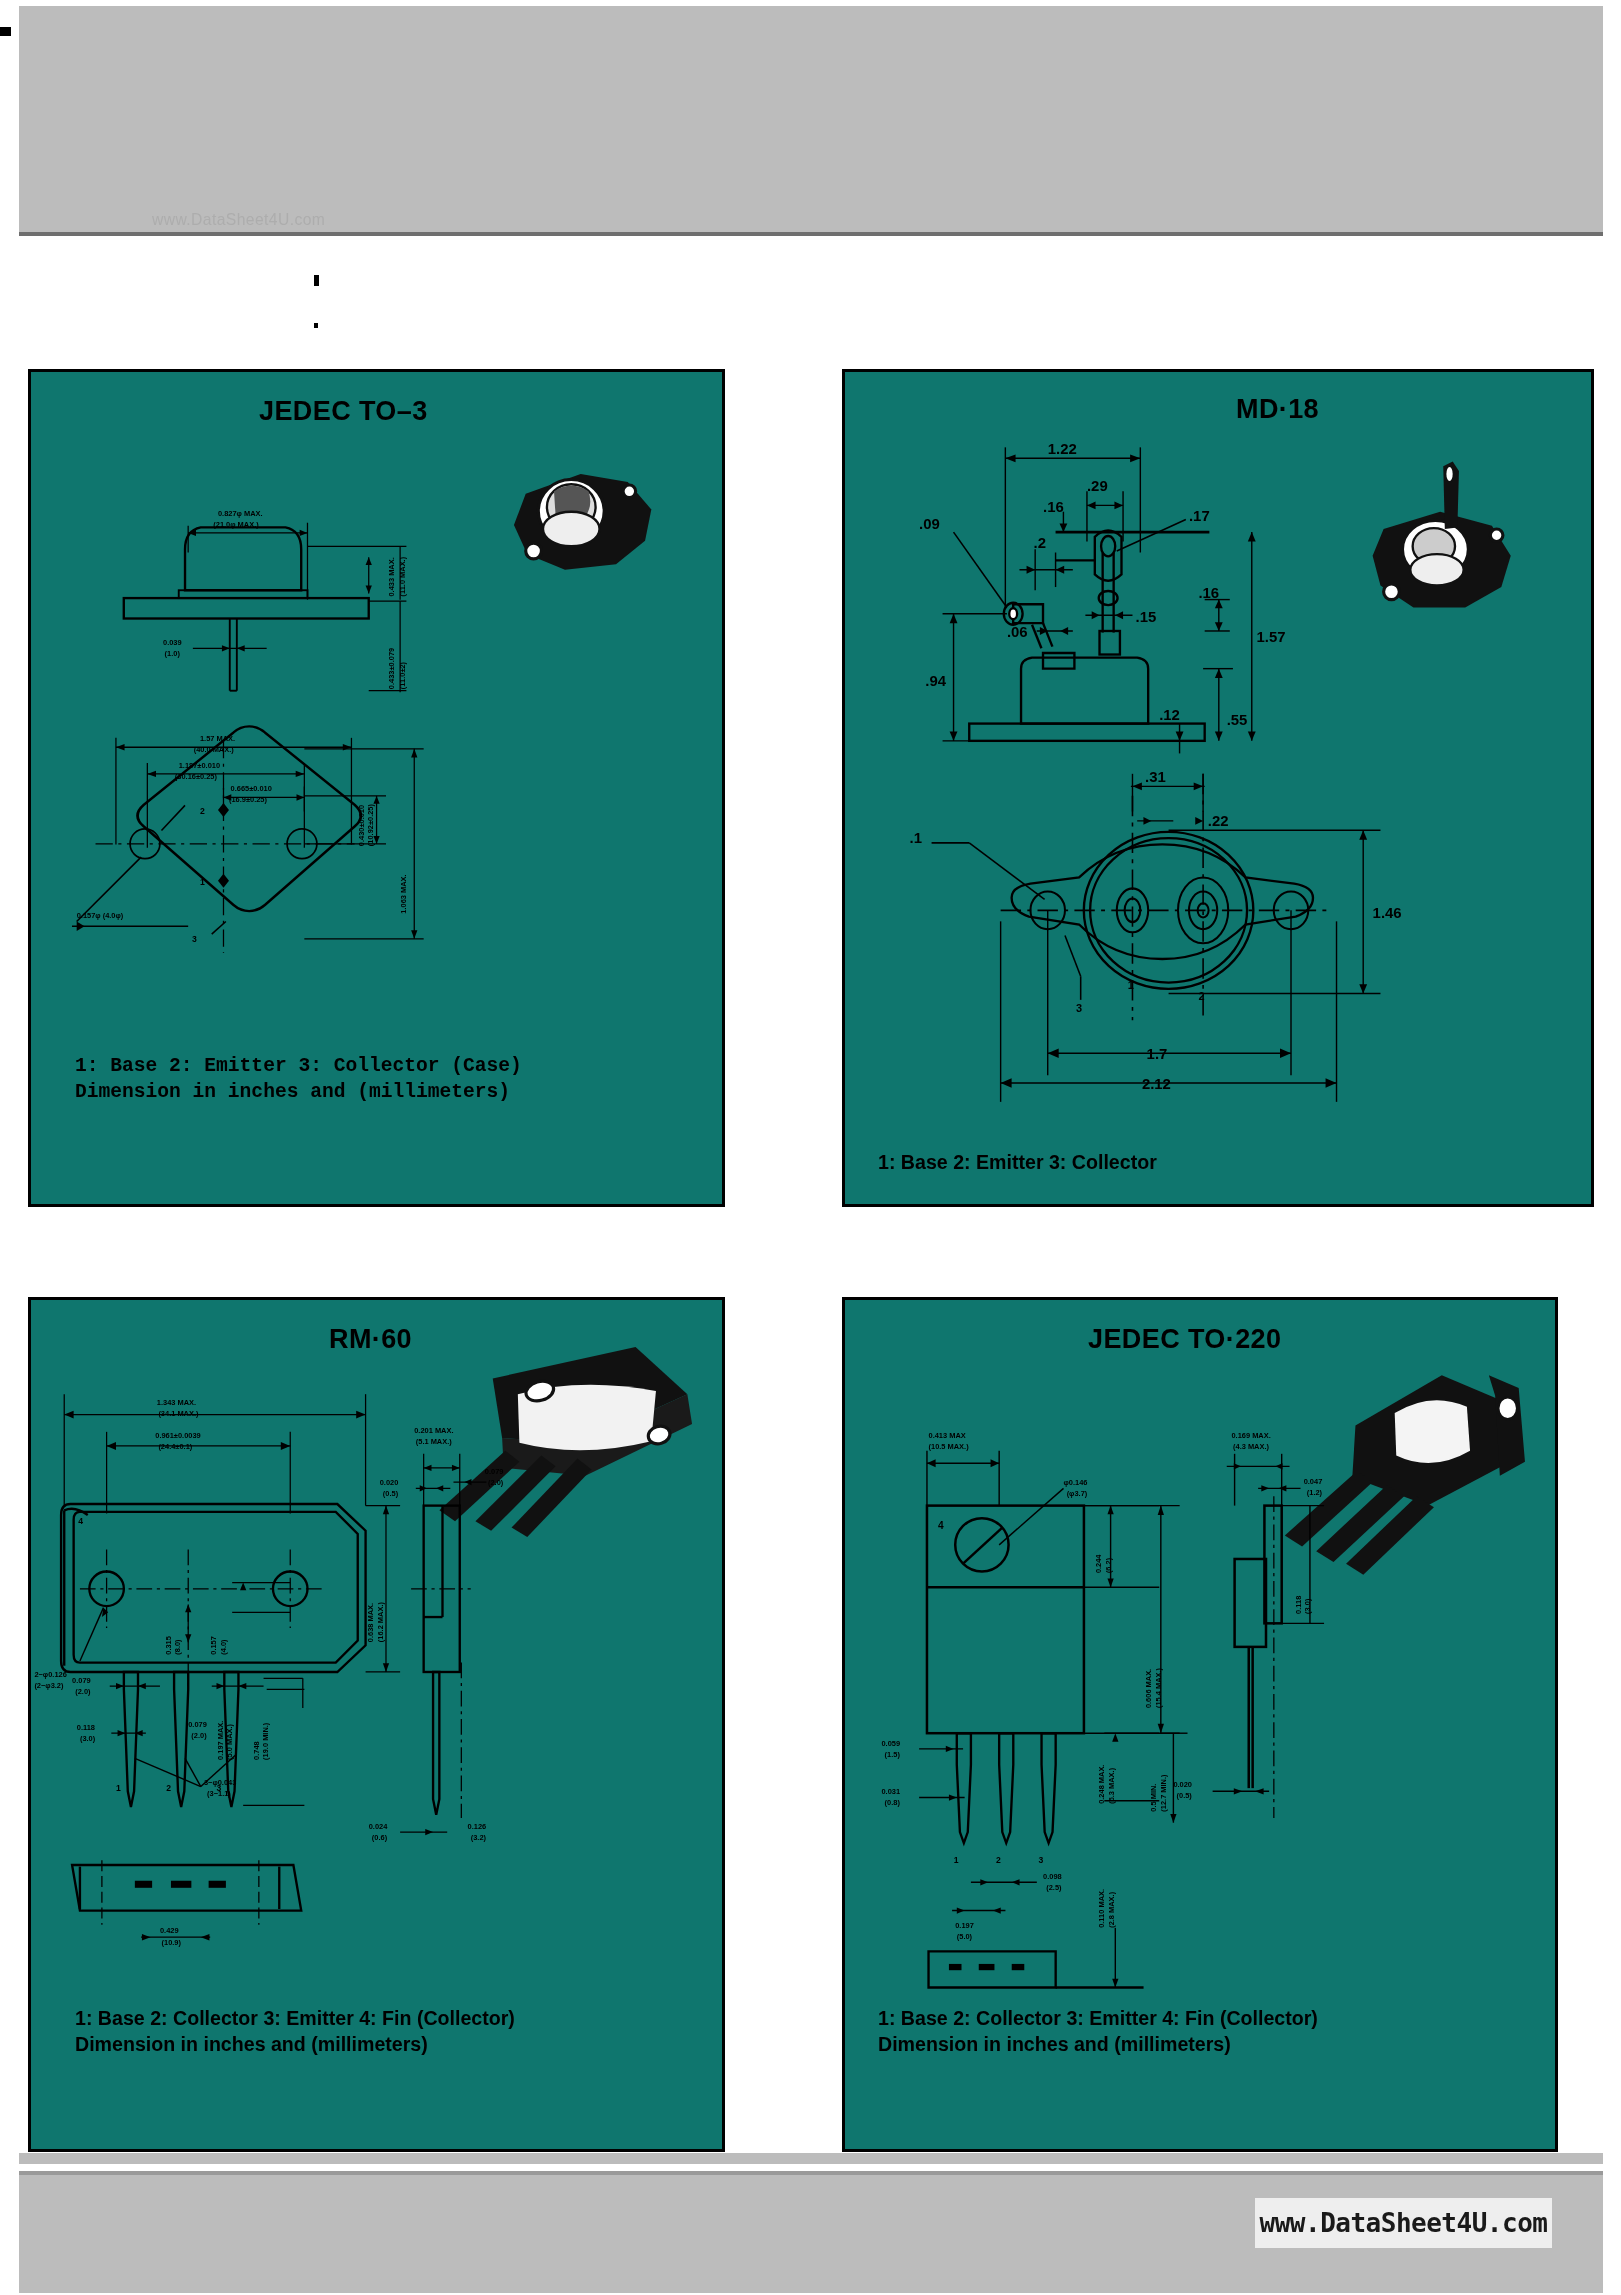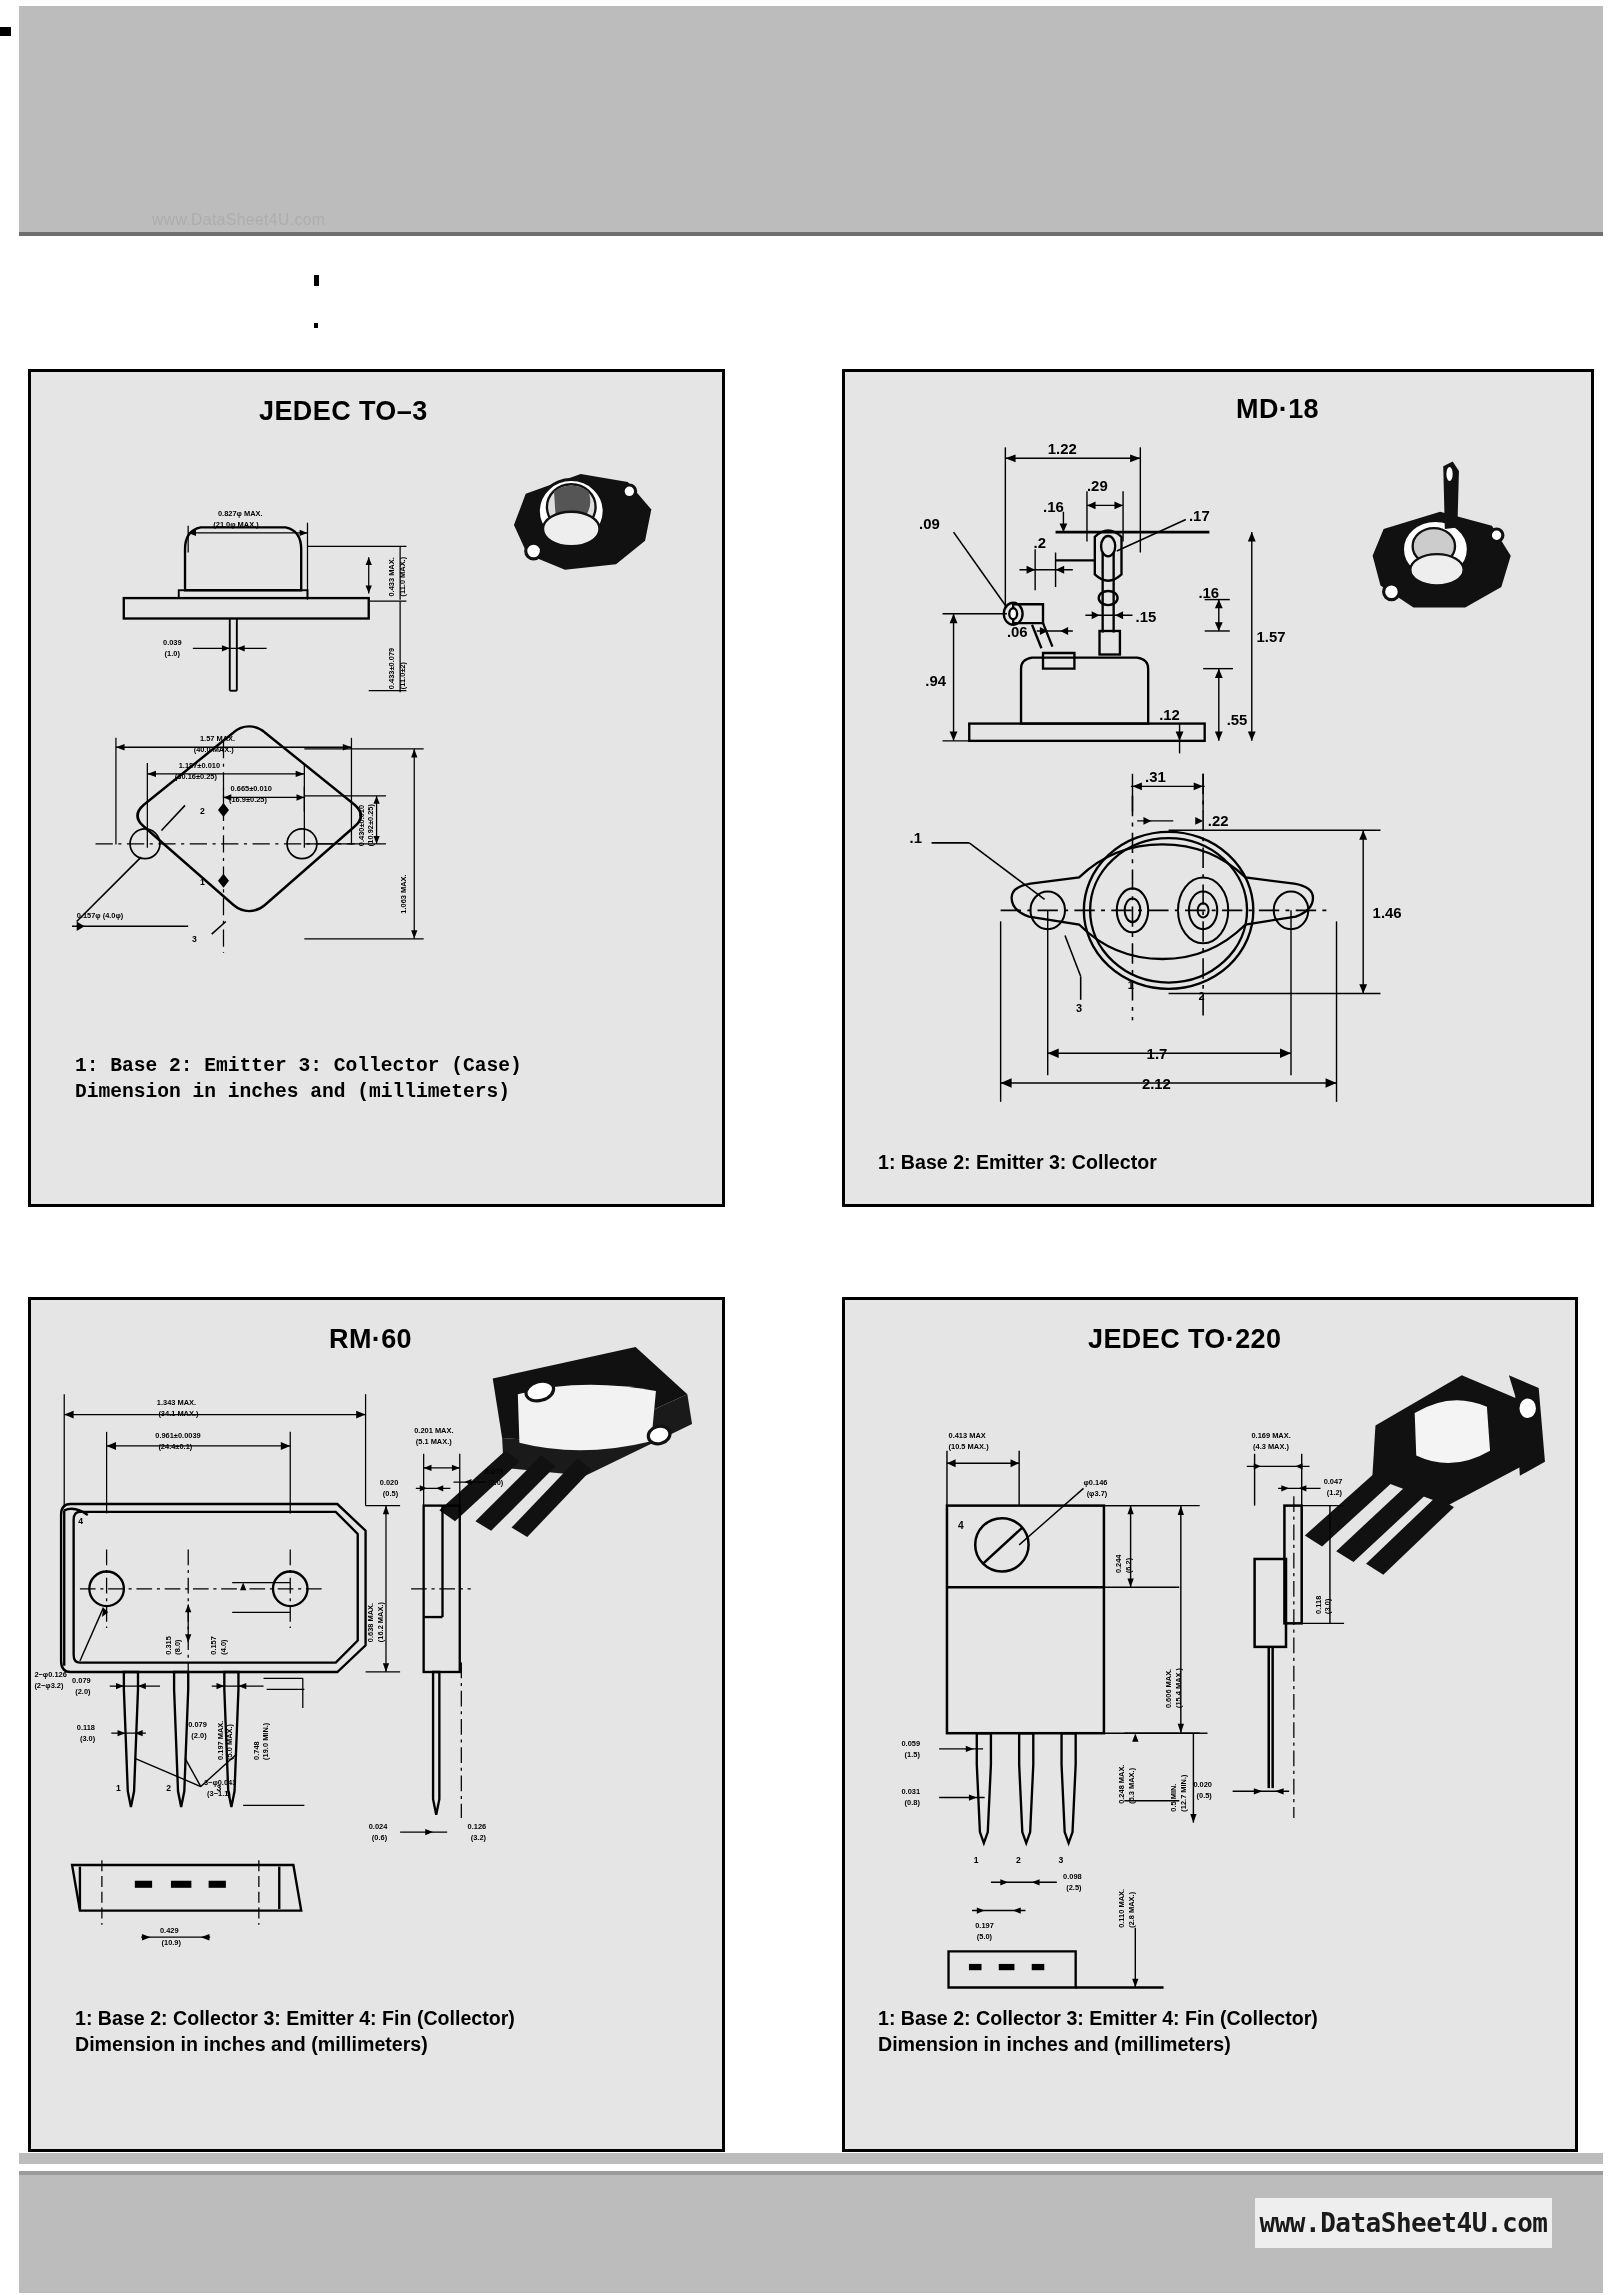--- a/index.html
+++ b/index.html
@@ -23,30 +23,30 @@
   .wm-box span{font-family:"DejaVu Sans Mono",monospace;font-size:26px;font-weight:700;
           letter-spacing:-0.5px;color:#1a1a1a;}
 
   
   .main-title{position:absolute;left:0;top:182px;width:1622px;text-align:center;
               font-family:"Liberation Serif",serif;font-weight:700;font-size:34px;
               letter-spacing:0.9px;}
   .speck{position:absolute;background:#000;}
 
   
-  .panel{position:absolute;border:3.1px solid #000;background:#e5e5e5;}
+  .panel{position:absolute;border:3.1px solid #000;background:#0f766e;}
   .panel-title{position:absolute;font-weight:700;font-family:"Liberation Sans",sans-serif;
                letter-spacing:0.4px;}
   .caption{position:absolute;font-weight:700;font-size:19.6px;line-height:1.35;
            font-family:"Liberation Sans",sans-serif;}
 
   #panel-to3  {left:28px;  top:369px;  width:691px;  height:832px;}
   #panel-md18 {left:842px;top:369px;  width:710px;  height:832px;padding-left:36px;}
   #panel-rm60 {left:28px;  top:1297px; width:691px;  height:849px;}
-  #panel-to220{left:842px;top:1297px; width:710px;  height:849px;padding-left:20px;}
+  #panel-to220{left:842px;top:1297px; width:710px;  height:849px;}
 
   
   svg{display:block;}
   svg text{font-family:"Liberation Sans",sans-serif;font-weight:700;fill:#000;}
   .dimtxt{font-size:9.5px;}
   .dimbig{font-size:19px;}
   .pinnum{font-size:11px;font-weight:700;}
   .ln{stroke:#000;fill:none;}
 </style>
 </head>

